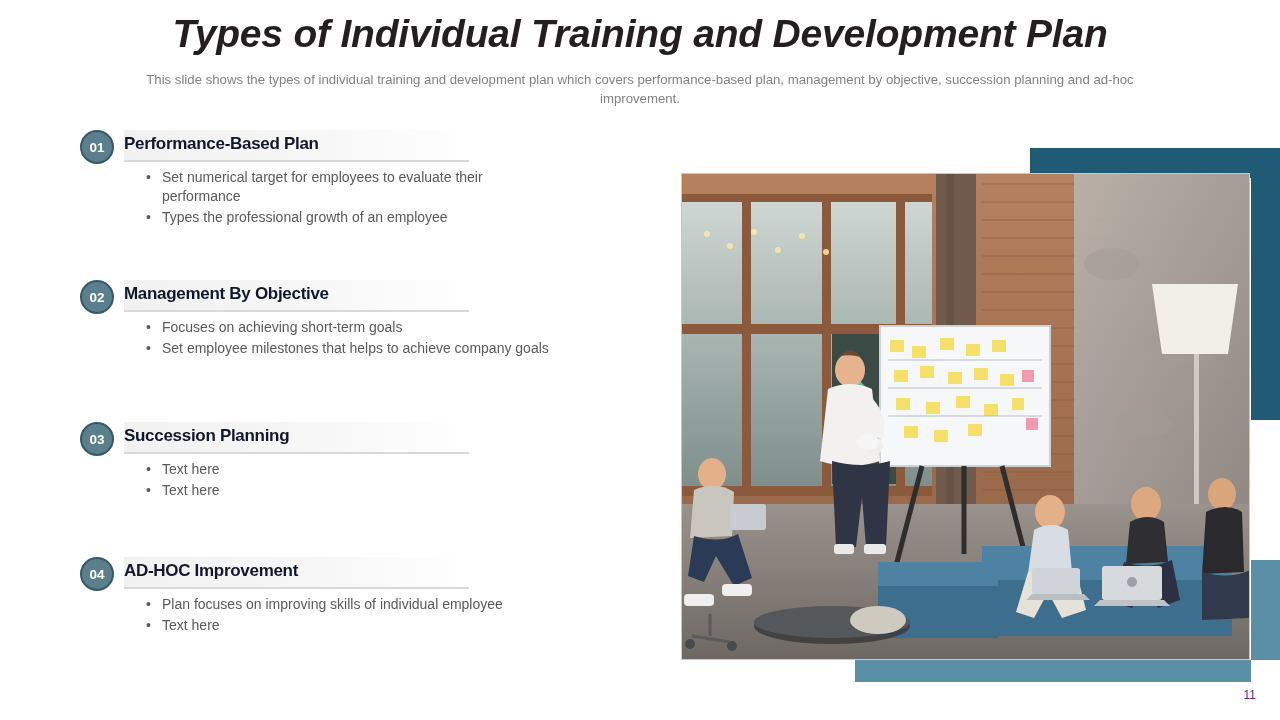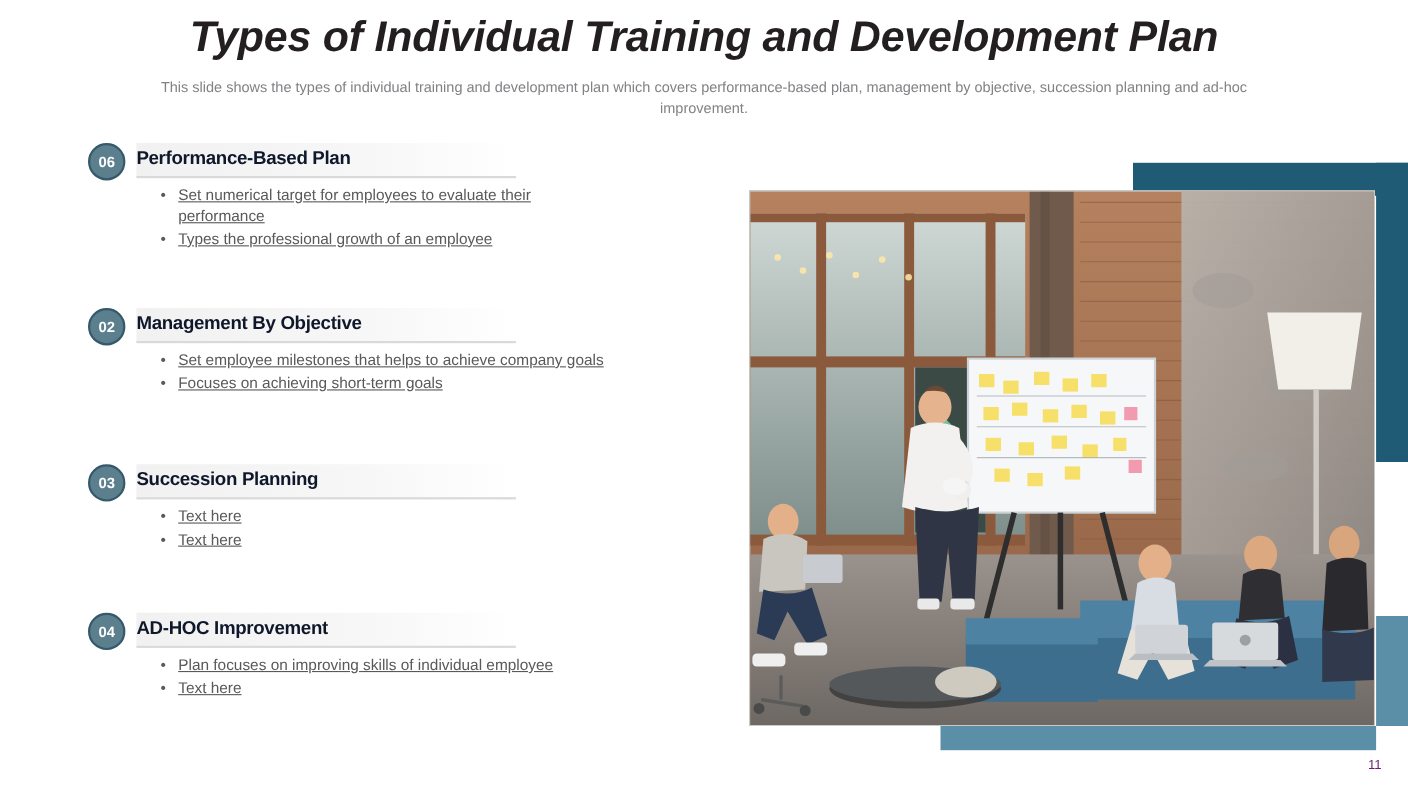--- a/index.html
+++ b/index.html
@@ -108,21 +108,20 @@
     top: 38px;
     width: 420px;
   }
   .bullet {
     position: relative;
     padding-left: 22px;
     font-size: 14px;
     color: #58595b;
     line-height: 19px;
     margin-bottom: 2px;
-    text-decoration: underline;
   }
   .bullet:before {
     content: "\2022";
     position: absolute;
     left: 6px;
     top: 0;
     color: #58595b;
     font-size: 14px;
   }
   
@@ -182,42 +181,42 @@
 <body>
 
 <div class="slide">
 
   <div class="title">Types of Individual Training and Development Plan</div>
   <div class="subtitle">This slide shows the types of individual  training and development plan which covers performance-based plan,  management by objective,  succession planning and  ad-hoc improvement.</div>
 
   <div class="items">
 
     <div class="item" style="top:0px;">
-      <div class="badge">06</div>
+      <div class="badge">01</div>
       <div class="head-wrap">
         <div class="head-bar"></div>
         <div class="head-rule"></div>
         <div class="head-text">Performance-Based Plan</div>
       </div>
       <div class="bullets">
         <div class="bullet">Set numerical target for employees to evaluate their performance</div>
         <div class="bullet">Types the professional growth of an employee</div>
       </div>
     </div>
 
     <div class="item" style="top:150px;">
       <div class="badge">02</div>
       <div class="head-wrap">
         <div class="head-bar"></div>
         <div class="head-rule"></div>
         <div class="head-text">Management By Objective</div>
       </div>
       <div class="bullets">
+        <div class="bullet">Focuses on achieving short-term goals</div>
         <div class="bullet">Set employee milestones that helps to achieve company goals</div>
-        <div class="bullet">Focuses on achieving short-term goals</div>
       </div>
     </div>
 
     <div class="item" style="top:292px;">
       <div class="badge">03</div>
       <div class="head-wrap">
         <div class="head-bar"></div>
         <div class="head-rule"></div>
         <div class="head-text">Succession Planning</div>
       </div>

